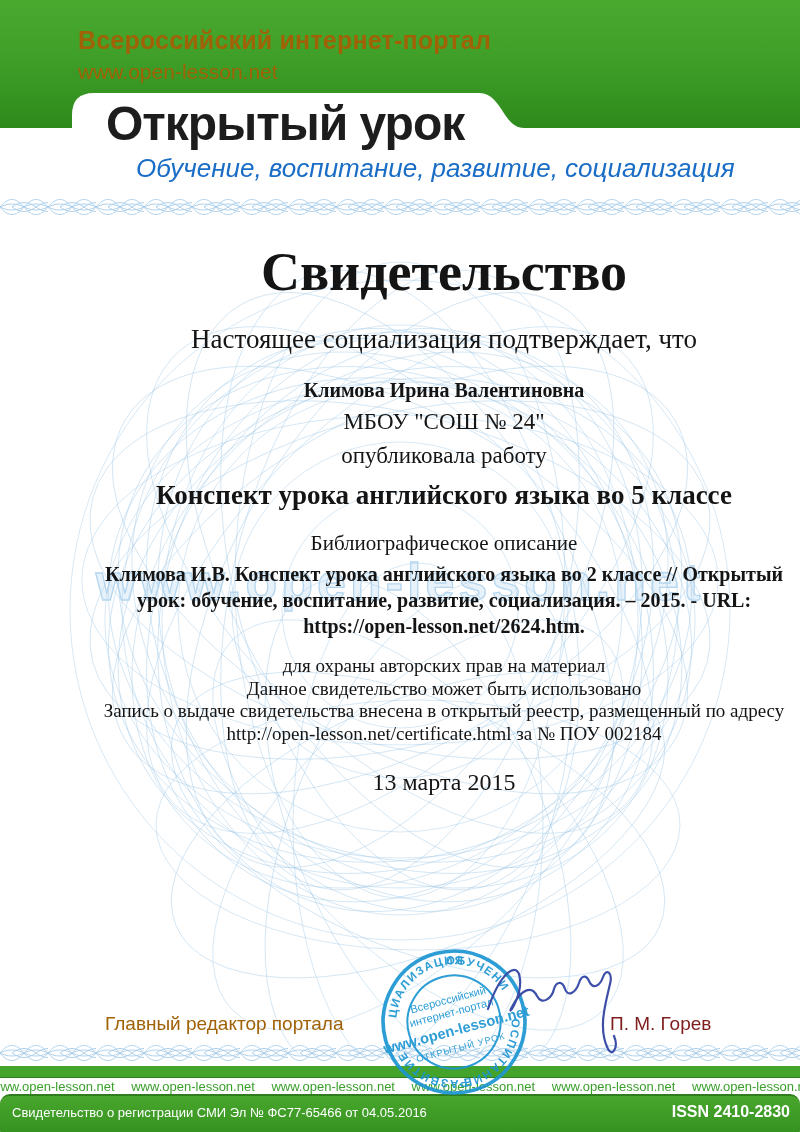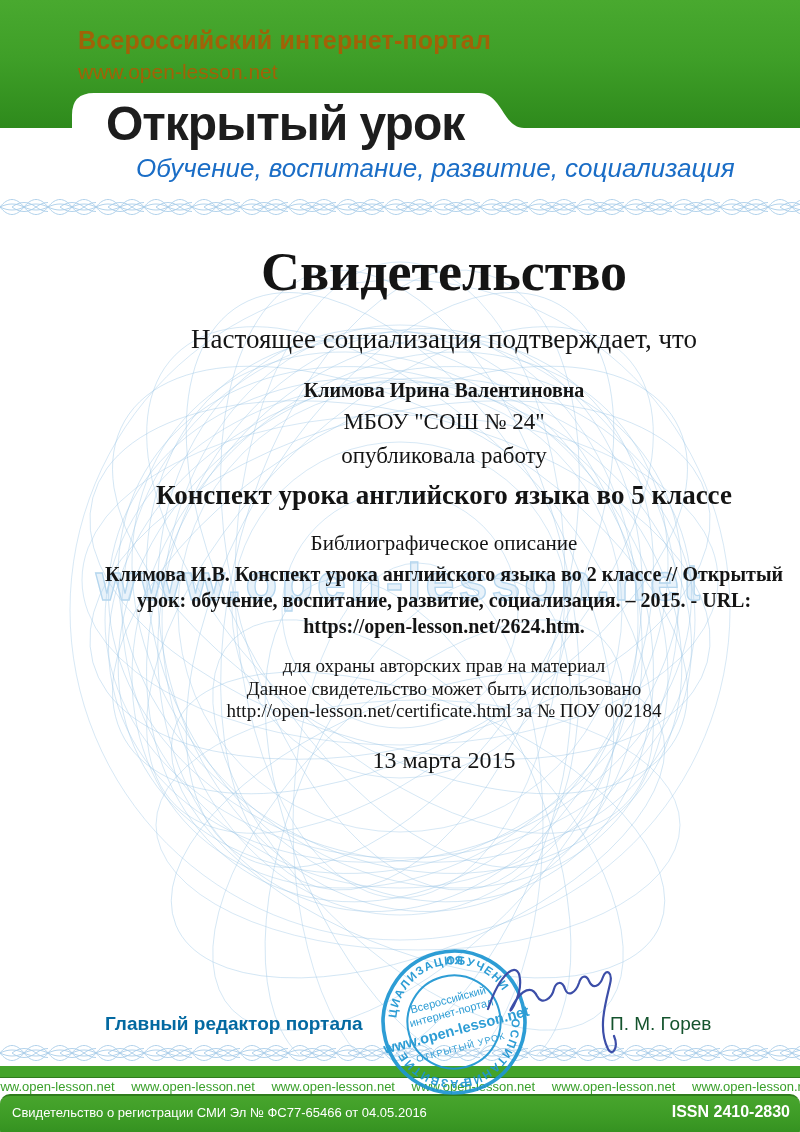--- a/index.html
+++ b/index.html
@@ -36,22 +36,22 @@
   .recipient-role{font-size:23px;line-height:29px;margin-top:2px;}
   .recipient-school{font-size:23px;line-height:28px;}
   .action-label{font-size:23px;line-height:28px;margin-top:6px;}
   .work-title{font-size:27px;font-weight:bold;line-height:34px;margin-top:8px;}
   .bib-heading{font-size:21px;line-height:27px;margin-top:18px;}
   .bib-text{font-size:20px;font-weight:bold;line-height:26px;margin:4px auto 0;width:720px;
     overflow-wrap:anywhere;}
   .note-block{margin-top:16px;font-size:19px;line-height:22.5px;width:700px;margin-left:auto;margin-right:auto;}
   .issue-date{font-size:24px;margin-top:24px;}
   
-  .editor-label{position:absolute;top:1013px;left:105px;z-index:3;font-size:19px;color:#0369a1;font-weight:bold;}
-  .editor-name{position:absolute;top:1013px;left:610px;z-index:3;font-size:19px;color:#14532d;}
+  .editor-label{position:absolute;top:1013px;left:105px;z-index:3;font-size:19px;color:#a16207;}
+  .editor-name{position:absolute;top:1013px;left:610px;z-index:3;font-size:19px;color:#7f1d1d;}
   .stamp-wrap{position:absolute;top:936px;left:368px;z-index:5;transform:rotate(-15deg);opacity:.93;}
   .stamp-wrap text{fill:#1e96d2;font-family:"Liberation Sans",sans-serif;}
   .signature-svg{position:absolute;top:945px;left:482px;z-index:5;}
   
   .footer-thin-bar{position:absolute;top:1066px;left:0;width:800px;height:12px;z-index:2;
     background:#44a32a;border-bottom:1px solid #2f7d1c;box-sizing:border-box;}
   .url-strip{position:absolute;top:1079px;left:0;width:800px;height:15px;z-index:2;background:#fff;
     white-space:nowrap;overflow:hidden;font-size:13px;color:#3aa02b;line-height:15px;text-indent:-9px;}
   .url-strip span{margin-right:13px;}
   .footer-bar{position:absolute;top:1094px;left:0;width:800px;height:46px;z-index:2;
@@ -143,20 +143,21 @@
     <div class="cert-intro">Настоящее социализация подтверждает, что</div>
     <div class="recipient-name">Климова Ирина Валентиновна</div>
     <div class="recipient-school">МБОУ "СОШ № 24"</div>
     <div class="action-label">опубликовала работу</div>
     <div class="work-title">Конспект урока английского языка во 5 классе</div>
     <div class="bib-heading">Библиографическое описание</div>
     <div class="bib-text">Климова И.В. Конспект урока английского языка во 2 классе // Открытый урок: обучение, воспитание, развитие, социализация. – 2015. - URL: https://open-lesson.net/2624.htm.</div>
     <div class="note-block">
       <div>для охраны авторских прав на материал</div>
       <div>Данное свидетельство может быть использовано</div>
+      <div>Запись о выдаче свидетельства внесена в открытый реестр, размещенный по адресу</div>
       <div>http://open-lesson.net/certificate.html за № ПОУ 002184</div>
     </div>
     <div class="issue-date">13 марта 2015</div>
   </div>
 
   <div class="editor-label">Главный редактор портала</div>
   <div class="editor-name">П. М. Горев</div>
 
   <svg class="stamp-wrap" width="172" height="172" viewBox="0 0 170 170">
     <defs>

